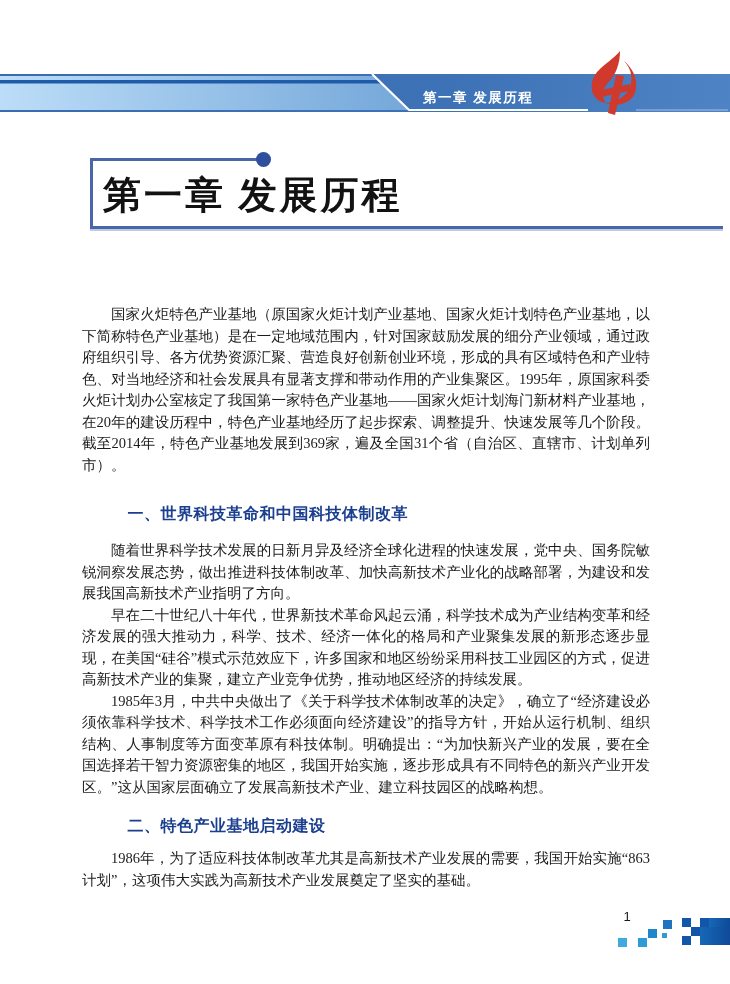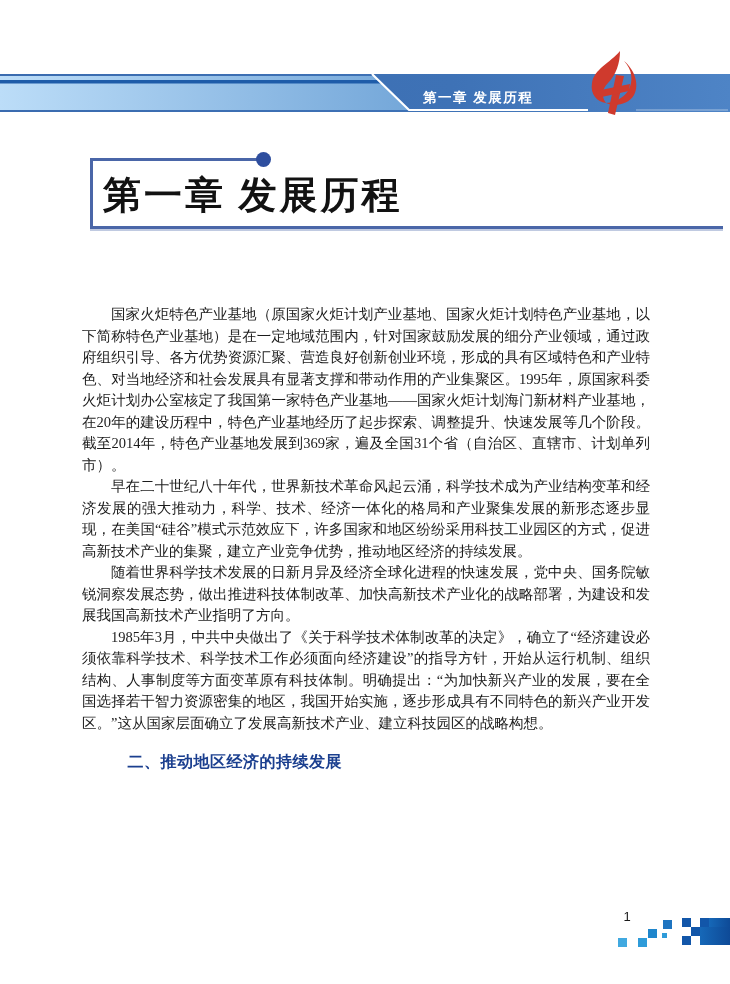--- a/index.html
+++ b/index.html
@@ -73,25 +73,27 @@
   <div class="tb-top"></div>
   <div class="tb-dot"></div>
   <div class="tb-left"></div>
   <div class="tb-bottom"></div>
   <h1 class="tb-title">第一章 发展历程</h1>
 </div>
 
 <div class="content">
   <p>国家火炬特色产业基地（原国家火炬计划产业基地、国家火炬计划特色产业基地，以下简称特色产业基地）是在一定地域范围内，针对国家鼓励发展的细分产业领域，通过政府组织引导、各方优势资源汇聚、营造良好创新创业环境，形成的具有区域特色和产业特色、对当地经济和社会发展具有显著支撑和带动作用的产业集聚区。1995年，原国家科委火炬计划办公室核定了我国第一家特色产业基地——国家火炬计划海门新材料产业基地，在20年的建设历程中，特色产业基地经历了起步探索、调整提升、快速发展等几个阶段。截至2014年，特色产业基地发展到369家，遍及全国31个省（自治区、直辖市、计划单列市）。</p>
 
+  <h2 class="sec sec-1">一、世界科技革命和中国科技体制改革</h2>
+  <p>随着世界科学技术发展的日新月异及经济全球化进程的快速发展，党中央、国务院敏锐洞察发展态势，做出推进科技体制改革、加快高新技术产业化的战略部署，为建设和发展我国高新技术产业指明了方向。</p>
   <p>早在二十世纪八十年代，世界新技术革命风起云涌，科学技术成为产业结构变革和经济发展的强大推动力，科学、技术、经济一体化的格局和产业聚集发展的新形态逐步显现，在美国“硅谷”模式示范效应下，许多国家和地区纷纷采用科技工业园区的方式，促进高新技术产业的集聚，建立产业竞争优势，推动地区经济的持续发展。</p>
-  <p>随着世界科学技术发展的日新月异及经济全球化进程的快速发展，党中央、国务院敏锐洞察发展态势，做出推进科技体制改革、加快高新技术产业化的战略部署，为建设和发展我国高新技术产业指明了方向。</p>
   <p>1985年3月，中共中央做出了《关于科学技术体制改革的决定》，确立了“经济建设必须依靠科学技术、科学技术工作必须面向经济建设”的指导方针，开始从运行机制、组织结构、人事制度等方面变革原有科技体制。明确提出：“为加快新兴产业的发展，要在全国选择若干智力资源密集的地区，我国开始实施，逐步形成具有不同特色的新兴产业开发区。”这从国家层面确立了发展高新技术产业、建立科技园区的战略构想。</p>
 
-  <h2 class="sec sec-2">二、推动地区经济的持续发展</h2>
+  <h2 class="sec sec-2">二、特色产业基地启动建设</h2>
+  <p>1986年，为了适应科技体制改革尤其是高新技术产业发展的需要，我国开始实施“863计划”，这项伟大实践为高新技术产业发展奠定了坚实的基础。</p>
 </div>
 
 <div class="page-number">1</div>
 <svg class="mosaic" width="120" height="36" viewBox="0 0 120 36">
   <defs>
     <linearGradient id="gBlock" x1="0" y1="0" x2="1" y2="0">
       <stop offset="0" stop-color="#1668B8"></stop>
       <stop offset="1" stop-color="#0E4A97"></stop>
     </linearGradient>
   </defs>

